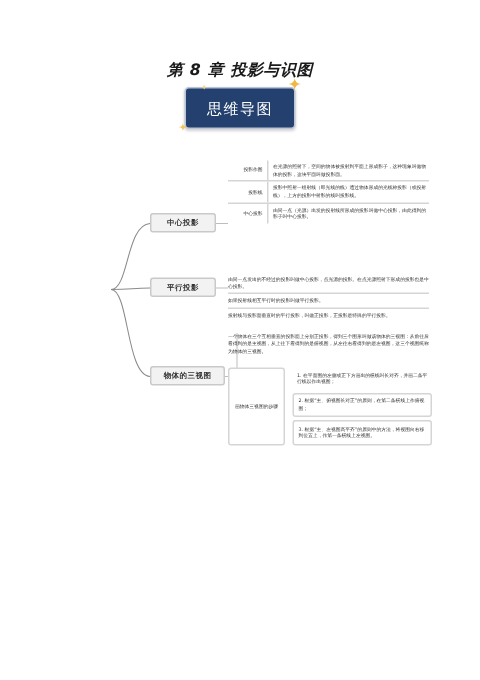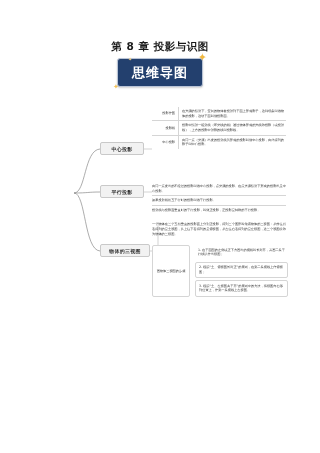--- a/index.html
+++ b/index.html
@@ -9,35 +9,36 @@
     color:#222;overflow:hidden;position:relative;
   }
   .page{position:relative;width:320px;height:453px;}
 
   
   .title{
     position:absolute;top:40px;left:0;width:320px;
     text-align:center;font-size:10.5px;font-weight:bold;
     letter-spacing:.5px;color:#1a1a1a;
     font-family:"DejaVu Sans","Liberation Sans",sans-serif;
+    font-style:italic;
   }
   .badge-wrap{
     position:absolute;top:58px;left:0;width:320px;
     display:flex;align-items:center;justify-content:center;
   }
   .badge{
     position:relative;
     background:#23406e;
     border:1px solid #b9c4d6;
     border-radius:3px;
     padding:4px 14px;
     box-shadow:0 1px 2px rgba(0,0,0,.18);
   }
   .badge-text{
-    font-size:13px;font-weight:bold;color:#ffffff;letter-spacing:1px;
+    font-size:10px;font-weight:normal;color:#ffffff;letter-spacing:1px;
     font-family:"DejaVu Sans","Liberation Sans",sans-serif;
     white-space:nowrap;
   }
   .star{position:absolute;color:#f0b840;line-height:1;pointer-events:none;}
   .star.s1{font-size:11px;top:-7px;right:-5px;}
   .star.s2{font-size:7px;bottom:-4px;left:-5px;color:#f3c45c;}
   .star.s3{font-size:5px;top:-2px;left:10px;color:#f5d083;}
 
   
   .map{position:absolute;top:100px;left:0;width:320px;height:220px;}

